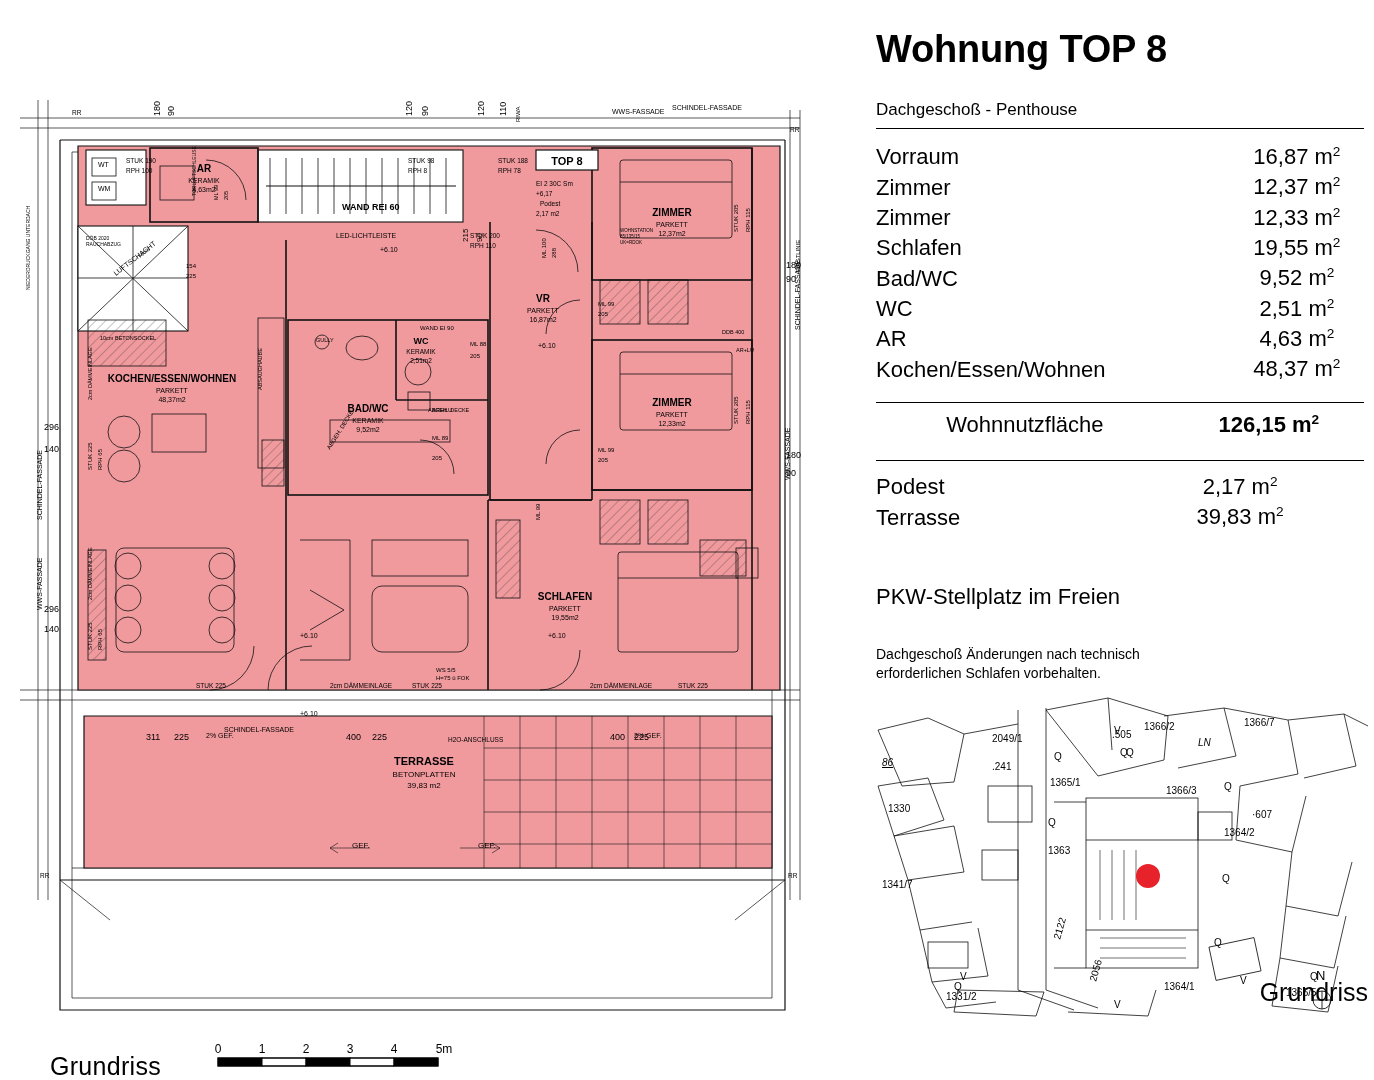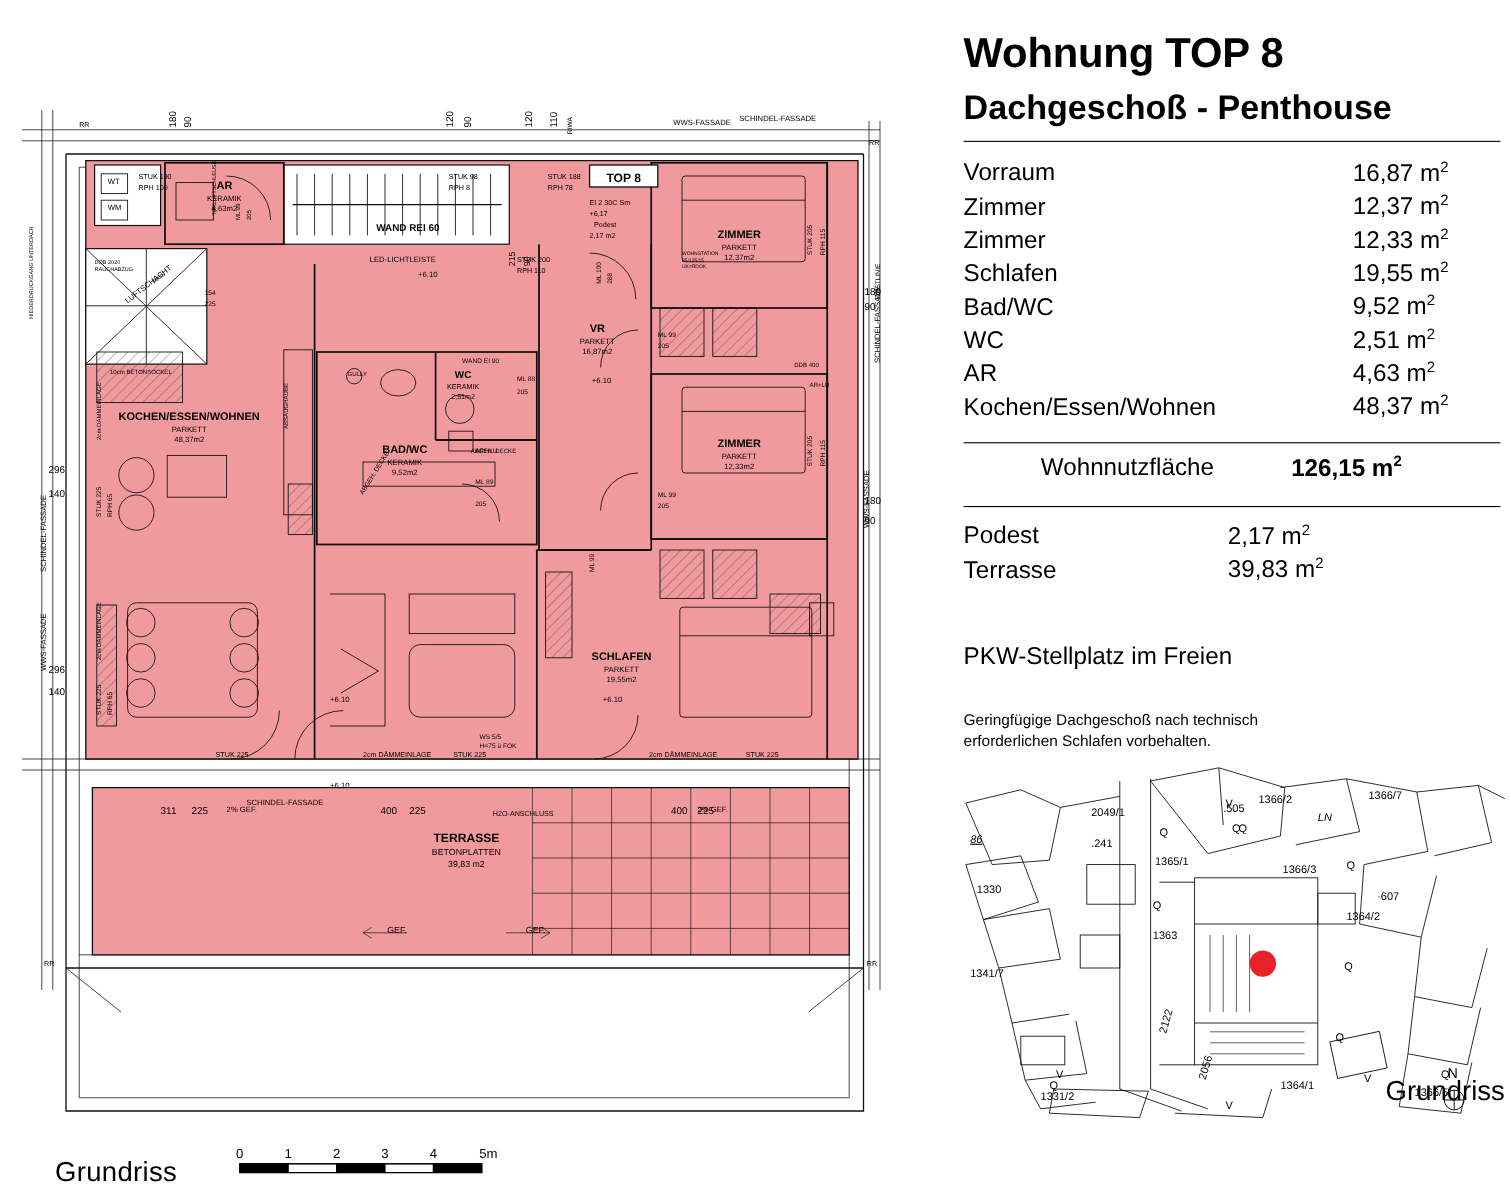--- a/index.html
+++ b/index.html
@@ -23,31 +23,31 @@
   }
   .scalebar{position:absolute;left:212px;top:1042px;width:250px;height:34px;}
 
   
   .info-pane{position:absolute;left:868px;top:0;width:506px;height:1080px;}
   .title{
     position:absolute;left:8px;top:28px;
     font-size:38px;font-weight:bold;letter-spacing:-.2px;
   }
   .subtitle{
-    position:absolute;left:8px;top:80px;
-    font-size:31px;font-weight:bold;
+    position:absolute;left:8px;top:100px;
+    font-size:17px;font-weight:normal;
   }
   .rule{position:absolute;left:8px;width:488px;height:1px;background:#000;}
   .rule.r1{top:128px;}
   .rule.r2{top:402px;}
   .rule.r3{top:460px;}
 
   table.areas{position:absolute;left:8px;width:488px;border-collapse:collapse;}
   table.areas td{font-size:22px;padding:2px 0;vertical-align:baseline;}
-  table.areas td.val{text-align:left;white-space:nowrap;}
+  table.areas td.val{text-align:center;white-space:nowrap;}
   .t-main{top:142px;}
   .t-sum{top:410px;}
   .t-extra{top:472px;}
   .t-sum td{font-weight:bold;text-align:center;}
   .t-sum td.lbl{font-weight:normal;}
   sup{font-size:.62em;vertical-align:super;}
 
   .pkw{position:absolute;left:8px;top:584px;font-size:22px;}
   .note{position:absolute;left:8px;top:645px;font-size:14px;line-height:1.35;}
   .lageplan-label{position:absolute;right:6px;top:978px;font-size:25px;}
@@ -497,21 +497,21 @@
       <tr>
         <td class="lbl">Terrasse</td>
         <td class="val"><span>39,83 m</span><sup>2</sup></td>
       </tr>
     </tbody>
       </table>
 
     <div class="pkw">PKW-Stellplatz im Freien</div>
 
     <div class="note">
-      <div>Geringfügige Dachgeschoß nach technisch</div>
+      <div>Dachgeschoß Änderungen nach technisch</div>
       <div>erforderlichen Schlafen vorbehalten.</div>
     </div>
 
     <svg class="site-svg" width="506" height="330" viewBox="0 0 506 330">
       <g stroke="#111" fill="none" stroke-width="0.8">
 
         <path d="M150,20 L150,300"></path>
         <path d="M178,18 L178,300"></path>
         <path d="M178,300 L230,318"></path>
         <path d="M150,300 L206,320"></path>

